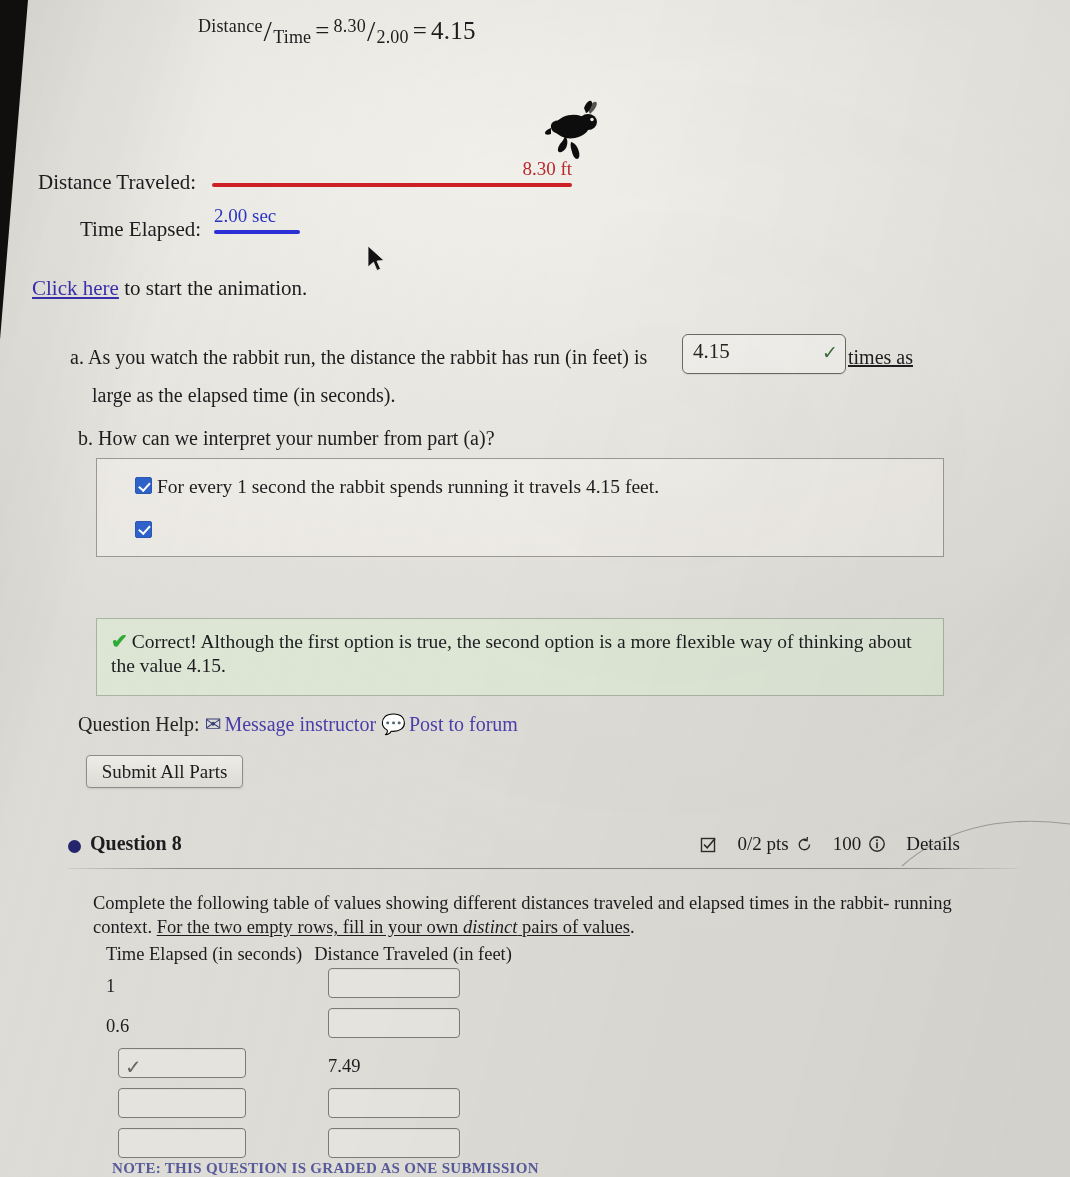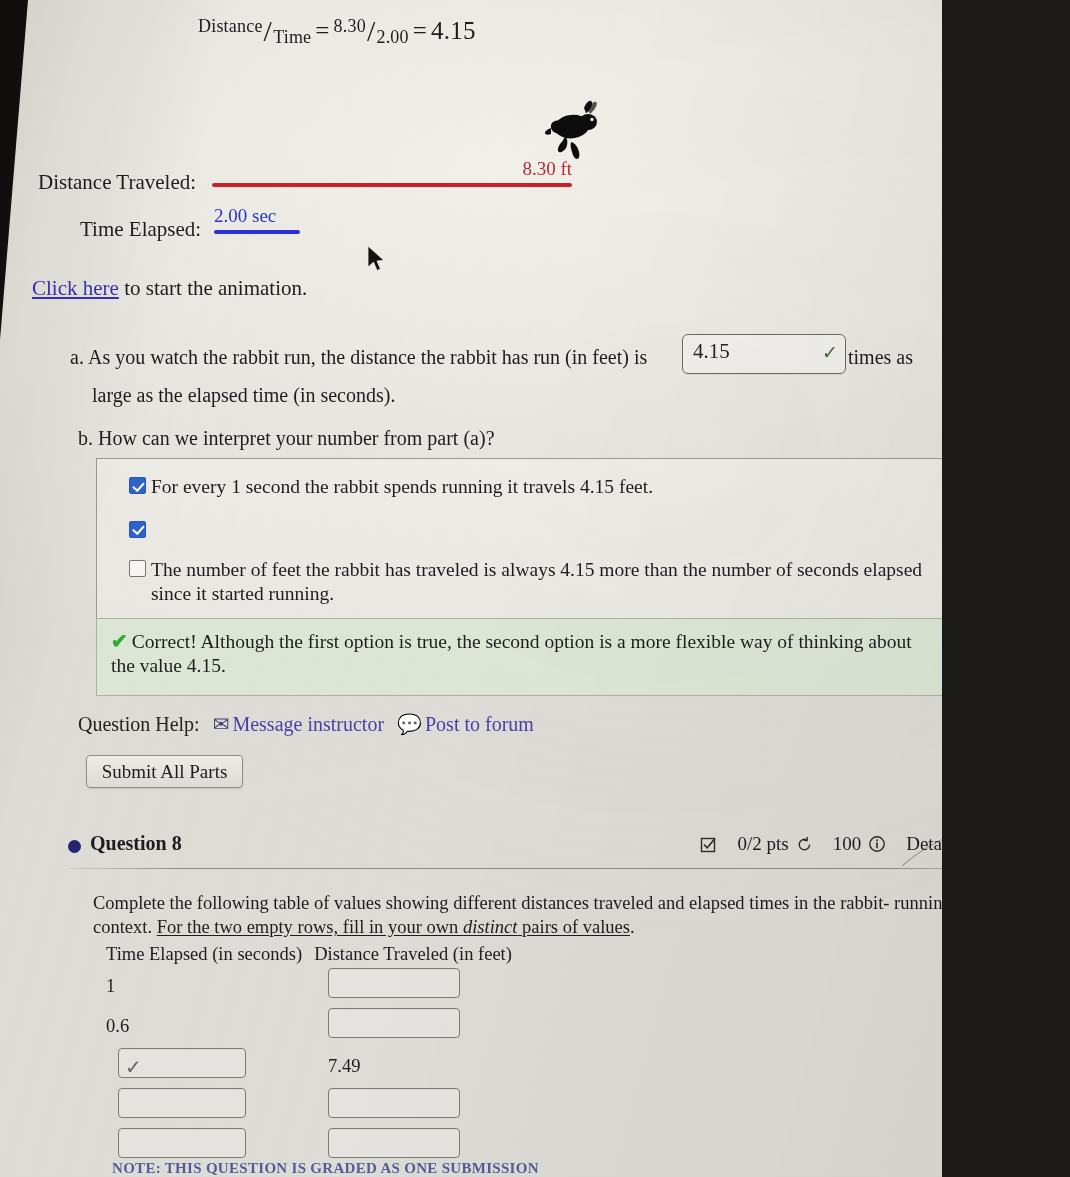--- a/index.html
+++ b/index.html
@@ -10,21 +10,21 @@
   body {
     width: 1070px;
     height: 1177px;
     overflow: hidden;
     font-family: "Liberation Serif", "DejaVu Serif", serif;
   }
 
   
   #photo {
     position: relative;
-    width: 942px;
+    width: 1070px;
     height: 1177px;
     background: #100f0e;
     overflow: hidden;
   }
   #page {
     position: absolute;
     left: 0; top: 0;
     width: 1070px;
     height: 1177px;
     background: #e9e7e1;
@@ -107,21 +107,21 @@
   #clickline a {
     color: #3a2fb0;
     text-decoration: underline;
     text-underline-offset: 2px;
   }
 
   
   #parta { left: 70px; top: 343px; width: 880px; font-size: 20px; line-height: 1.0; }
   #parta .lbl { position: absolute; left: 0; top: 4px; }
   #parta .t1 { position: absolute; left: 18px; top: 4px; white-space: nowrap; }
-  #parta .t2 { position: absolute; left: 778px; top: 4px; white-space: nowrap; }
+  #parta .t2 { position: absolute; left: 778px; top: 4px; white-space: nowrap; text-decoration: underline; }
   #parta .line2 { position: absolute; left: 22px; top: 42px; white-space: nowrap; }
   #answer-box {
     position: absolute; left: 612px; top: -9px;
     width: 162px; height: 38px;
     border: 1.4px solid #6a6a64;
     border-radius: 6px;
     background: rgba(255,255,255,0.30);
     box-shadow: 0 1px 1px rgba(0,0,0,0.07);
   }
   #answer-box .val {
@@ -137,21 +137,21 @@
   #partb { left: 78px; top: 427px; font-size: 20px; }
   #partb .lbl { position: absolute; left: 0; top: 0; }
   #partb .q { position: absolute; left: 20px; top: 0; white-space: nowrap; }
 
   #options {
     left: 96px; top: 458px;
     width: 848px;
     border: 1.2px solid #9a9a93;
     background: rgba(246,245,240,0.45);
     box-sizing: border-box;
-    padding: 16px 14px 12px 6px;
+    padding: 16px 14px 12px 12px;
   }
   .opt {
     position: relative;
     display: flex;
     align-items: flex-start;
     font-size: 19.5px;
     line-height: 1.22;
     margin: 0 0 20px 26px;
   }
   .opt:last-of-type { margin-bottom: 6px; }
@@ -205,21 +205,21 @@
     font-weight: bold;
     margin-right: 4px;
   }
 
   
   #qhelp { left: 78px; top: 712px; font-size: 20px; white-space: nowrap; }
   #qhelp .lbl { color: #23231f; }
   #qhelp a {
     color: #4a3fa8;
     text-decoration: none;
-    margin-left: 8px;
+    margin-left: 0;
   }
   #qhelp .ico { color: #3b3f7a; margin-right: 3px; }
 
   #submit-btn {
     left: 86px; top: 755px;
     width: 155px; height: 31px;
     border: 1.3px solid #8e8e86;
     border-radius: 4px;
     background: linear-gradient(#edece7, #dcdbd5);
     box-shadow: 0 1px 2px rgba(0,0,0,0.10);
@@ -359,24 +359,20 @@
         <span class="q">How can we interpret your number from part (a)?</span>
       </div>
 
       <div class="abs" id="options">
         <div class="opt">
           <span class="cbx checked"></span>
           <span class="opt-text">For every 1 second the rabbit spends running it travels 4.15 feet.</span>
         </div>
         <div class="opt">
           <span class="cbx checked"></span>
-        </div>
-        <div class="opt">
-          <span class="cbx unchecked"></span>
-          <span class="opt-text">The number of feet the rabbit has traveled is always 4.15 more than the number of seconds elapsed since it started running.</span>
         </div>
         <span id="stray-check">✓</span>
       </div>
 
       <div class="abs" id="feedback">
         <span class="gcheck">✔</span><span>Correct! Although the first option is true, the second option is a more flexible way of thinking about the value 4.15.</span>
       </div>
 
       <div class="abs" id="qhelp">
         <span class="lbl">Question Help:</span>

